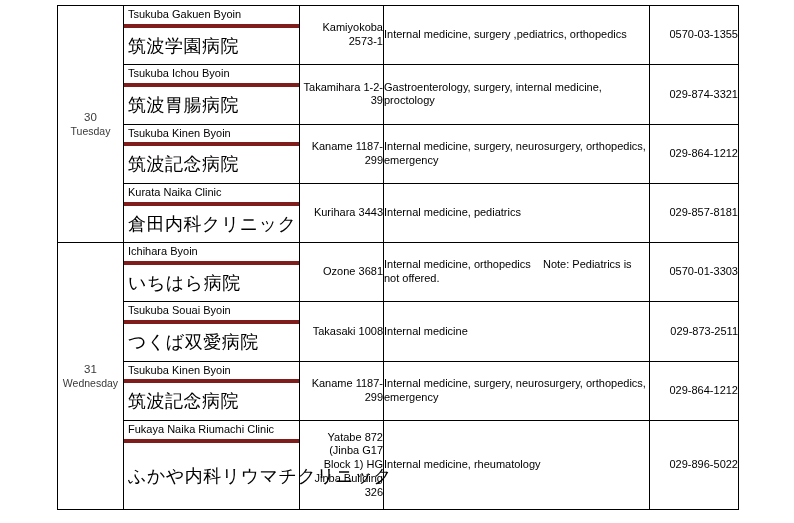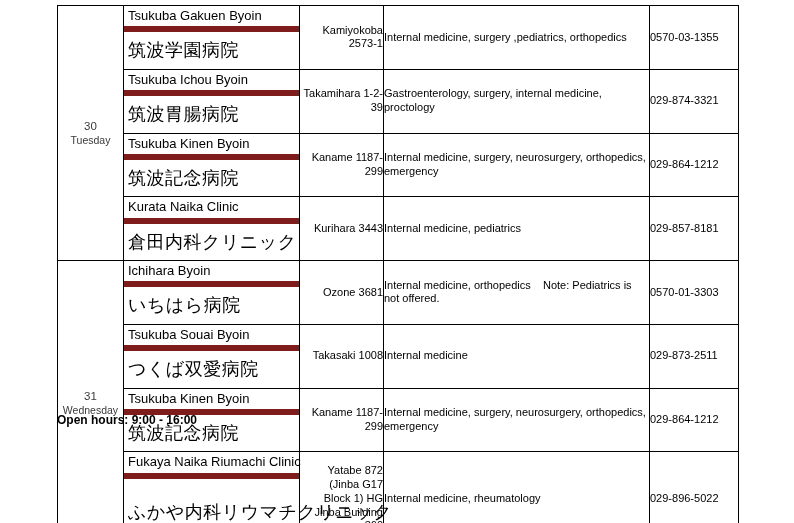--- a/index.html
+++ b/index.html
@@ -63,23 +63,23 @@
     display: block;
     font-size: 10.5px;
   }
 
   
   .name-cell {
     padding: 0;
   }
   .name-romaji {
     display: block;
-    font-size: 13px;
+    font-size: 11px;
     padding: 2px 3px 2px 4px;
-    border-bottom: 6px solid #7f1d1d;
+    border-bottom: 4px solid #7f1d1d;
     white-space: nowrap;
   }
   .name-jp {
     display: block;
     font-size: 18px;
     padding: 7px 3px 7px 4px;
     letter-spacing: 0.5px;
     white-space: nowrap;
     font-family: "DejaVu Sans", "Liberation Sans", sans-serif;
   }
@@ -94,21 +94,21 @@
     line-height: 1.3;
     text-align: right;
   }
   .dept-cell {
     padding: 4px 4px 4px 5px;
     font-size: 11px;
     line-height: 1.3;
     white-space: pre-wrap;
   }
   .phone-cell {
-    text-align: left;
+    text-align: right;
     font-size: 11px;
     padding: 4px 2px;
   }
 
   
   .notes {
     position: absolute;
     left: 57px;
     top: 412px;
     width: 700px;
@@ -224,26 +224,25 @@
         <td class="addr-cell">Kaname 1187-299</td>
         <td class="dept-cell">Internal medicine, surgery, neurosurgery, orthopedics, emergency</td>
         <td class="phone-cell">029-864-1212</td>
       </tr>
 
       <tr>
         <td class="name-cell">
           <span class="name-romaji">Fukaya Naika Riumachi Clinic</span>
           <span class="name-jp tall">ふかや内科リウマチクリニック</span>
         </td>
-        <td class="addr-cell">Yatabe 872 (Jinba G17 Block 1) HG Jinba Building 360</td>
+        <td class="addr-cell">Yatabe 872 (Jinba G17 Block 1) HG Jinba Building 326</td>
         <td class="dept-cell">Internal medicine, rheumatology</td>
         <td class="phone-cell">029-896-5022</td>
       </tr>
 
     </tbody>
   </table>
 
   <div class="notes">
-    <p class="note-openhours">Open hours: 9:00 - 16:00</p>
     <div class="note-gap"></div>
   </div>
 
 </div>
 
 </body></html>

